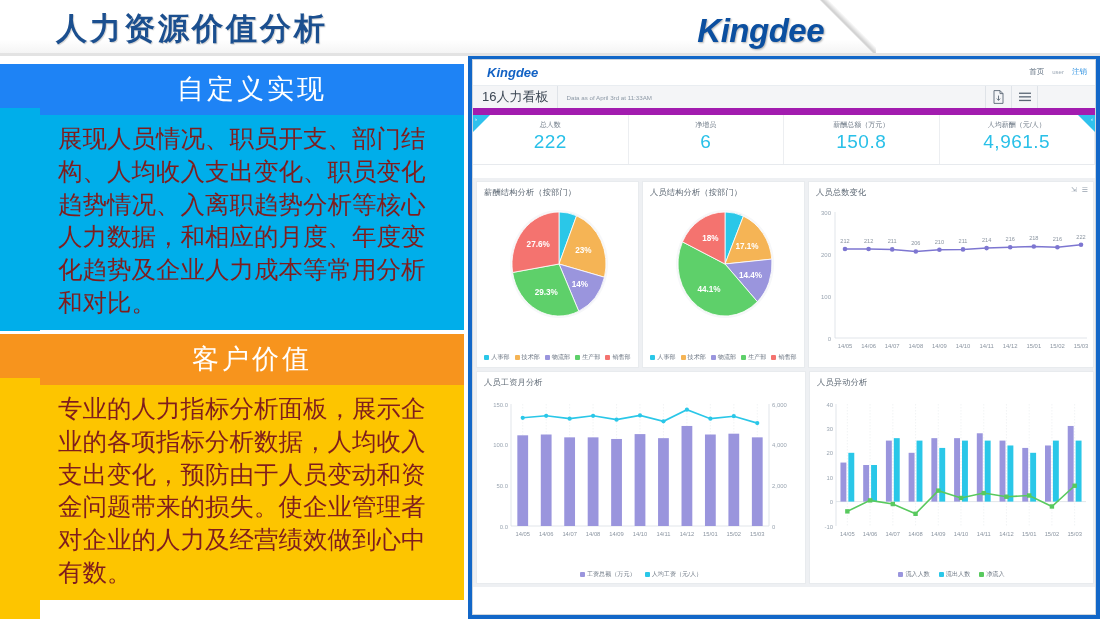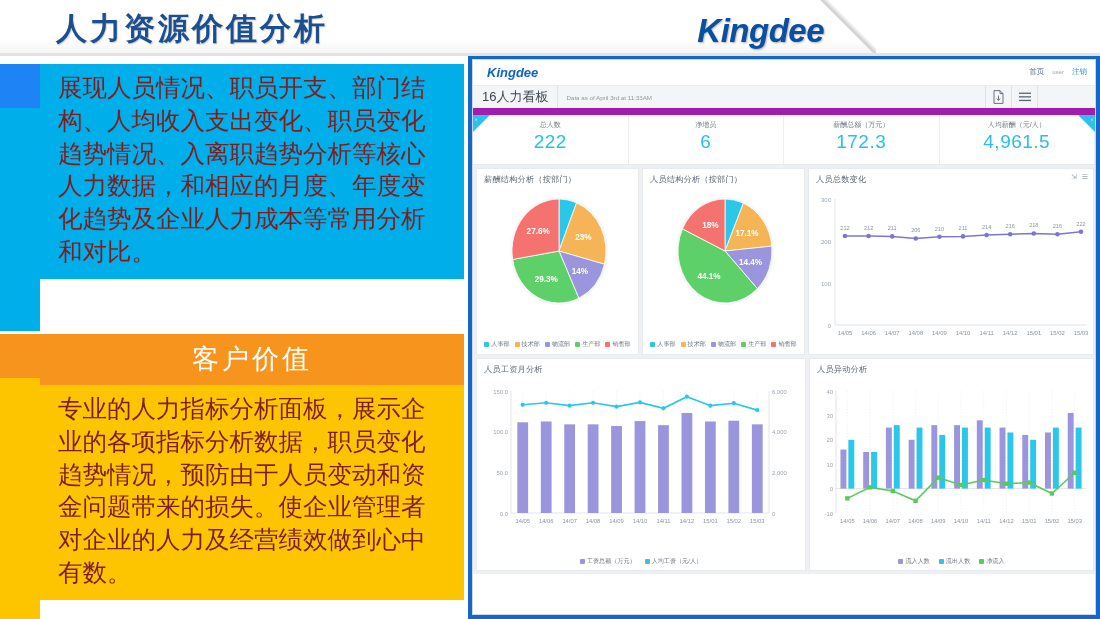--- a/index.html
+++ b/index.html
@@ -124,21 +124,21 @@
   .kpi-value { font-size: 19px; color: #29c0e8; letter-spacing: 0.5px; margin-top: 1px; }
   .arrow-l, .arrow-r {
     position: absolute; top: 0; width: 17px; height: 17px;
   }
   .arrow-l { left: 0; background: #2fc1ed; clip-path: polygon(0 0, 100% 0, 0 100%); }
   .arrow-r { right: 0; background: #2fc1ed; clip-path: polygon(100% 0, 100% 100%, 0 0); }
   .arrow-gl { position: absolute; left: 2px; top: 1px; font-size: 6px; color: #fff; }
   .arrow-gr { position: absolute; right: 2px; top: 1px; font-size: 6px; color: #fff; }
 
   
-  .charts { position: relative; background: #eef0f3; padding: 3px; }
+  .charts { position: relative; background: #eef0f3; padding: 3px; margin-top: 13px; }
   .row { display: flex; gap: 3px; margin-bottom: 3px; }
   .row:last-child { margin-bottom: 0; }
   .card {
     background: #ffffff; position: relative; border: 1px solid #e8ebee;
   }
   .card-title {
     font-size: 8.2px; color: #5d6874; padding: 5px 0 0 7px; letter-spacing: 0.2px;
   }
   .card-icons { position: absolute; right: 5px; top: 4px; color: #98a3af; font-size: 7px; }
   .card-icons span { margin-left: 3px; }
@@ -174,26 +174,27 @@
 </div>
 <div class="title-underline"></div>
 
 <div class="left-col">
   <div class="edge-blue-1"></div>
   <div class="edge-blue-2"></div>
   <div class="edge-or-1"></div>
   <div class="edge-or-2"></div>
 
   <div class="panel-blue">
+    <div class="panel-head">自定义实现</div>
     <div class="panel-body">展现人员情况、职员开支、部门结构、人均收入支出变化、职员变化趋势情况、入离职趋势分析等核心人力数据，和相应的月度、年度变化趋势及企业人力成本等常用分析和对比。</div>
   </div>
 
   <div class="panel-orange">
     <div class="panel-head">客户价值</div>
-    <div class="panel-body">专业的人力指标分析面板，展示企业的各项指标分析数据，职员变化趋势情况，预防由于人员变动和资金问题带来的损失。使企业管理者对企业的人力及经营绩效做到心中有数。</div>
+    <div class="panel-body">专业的人力指标分析面板，展示企业的各项指标分析数据，人均收入支出变化，预防由于人员变动和资金问题带来的损失。使企业管理者对企业的人力及经营绩效做到心中有数。</div>
   </div>
 </div>
 
 <div class="dash-wrap">
   <div class="dash">
 
     <div class="dash-topbar">
       <div class="dash-logo">Kingdee</div>
       <div class="dash-nav">
         <span>首页</span>
@@ -228,21 +229,21 @@
       <div class="kpi">
         <div class="kpi-label">总人数</div>
         <div class="kpi-value">222</div>
       </div>
       <div class="kpi">
         <div class="kpi-label">净增员</div>
         <div class="kpi-value">6</div>
       </div>
       <div class="kpi">
         <div class="kpi-label">薪酬总额（万元）</div>
-        <div class="kpi-value">172.3</div>
+        <div class="kpi-value">150.8</div>
       </div>
       <div class="kpi">
         <div class="kpi-label">人均薪酬（元/人）</div>
         <div class="kpi-value">4,961.5</div>
       </div>
       <div class="arrow-r"></div>
       <div class="arrow-gr">‹</div>
     </div>
 
     <div class="charts">

